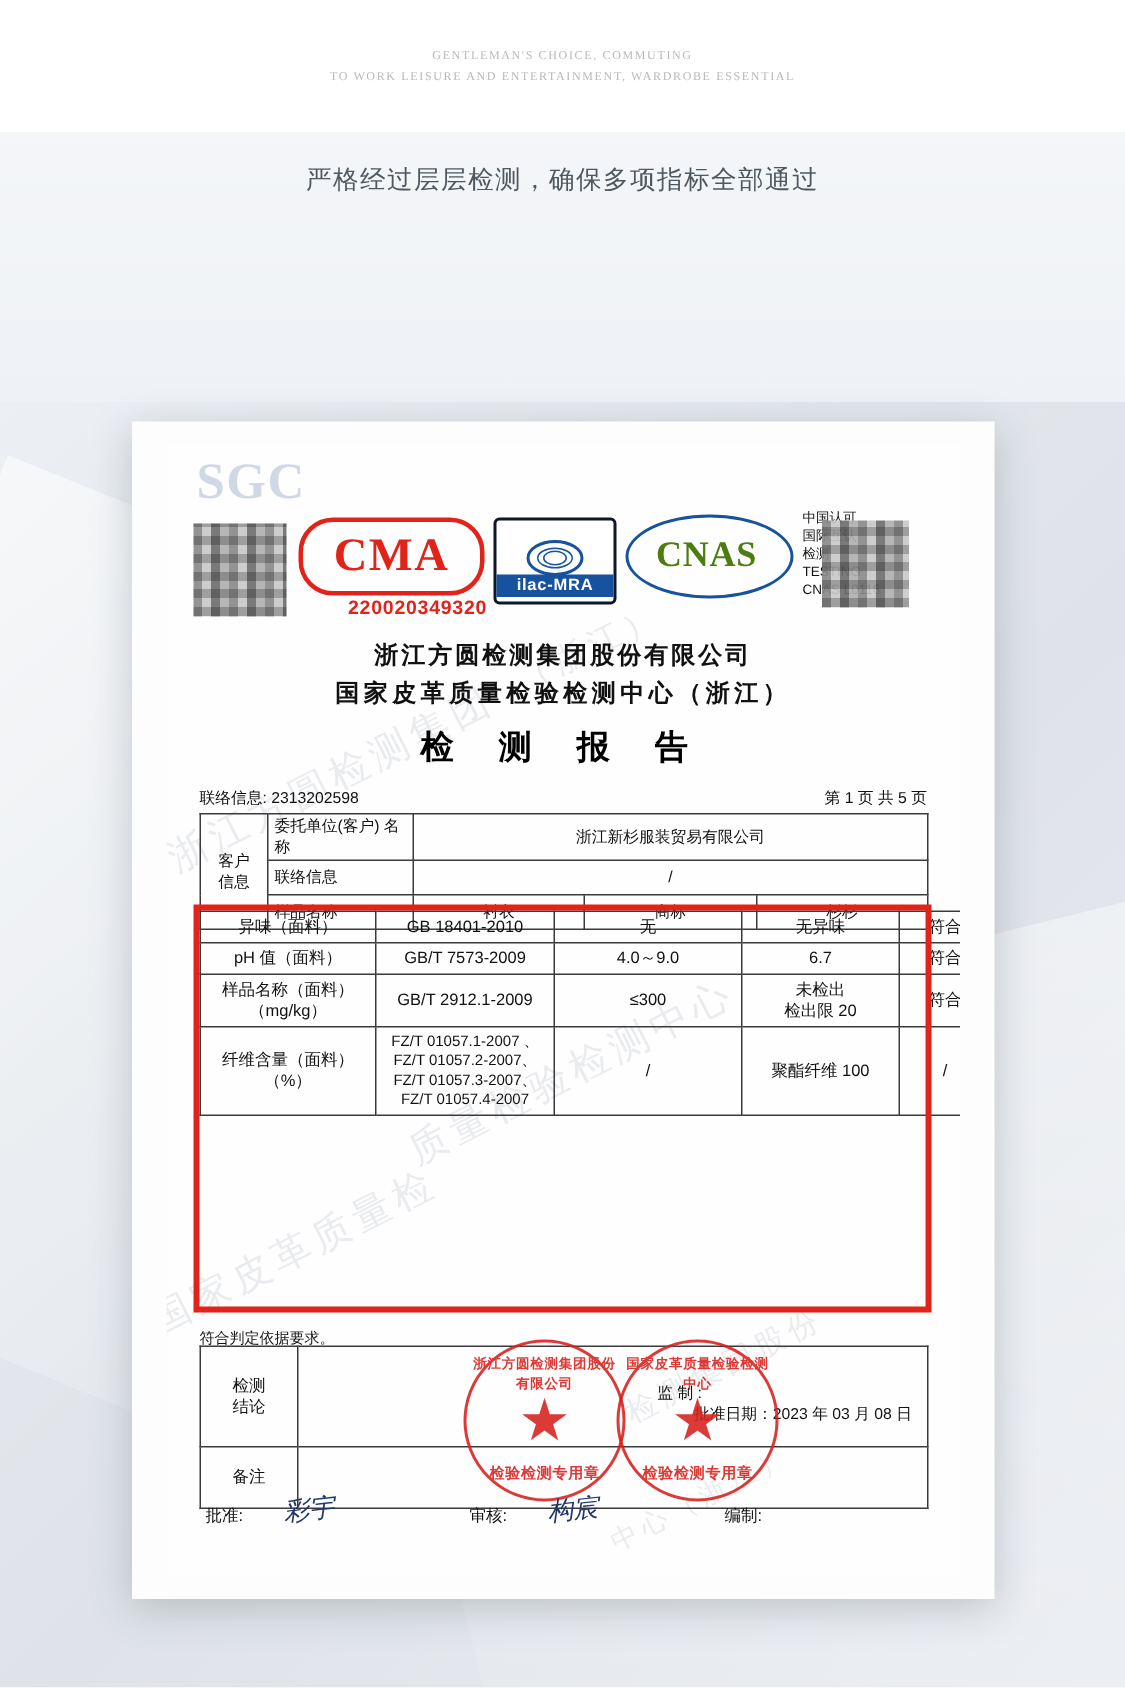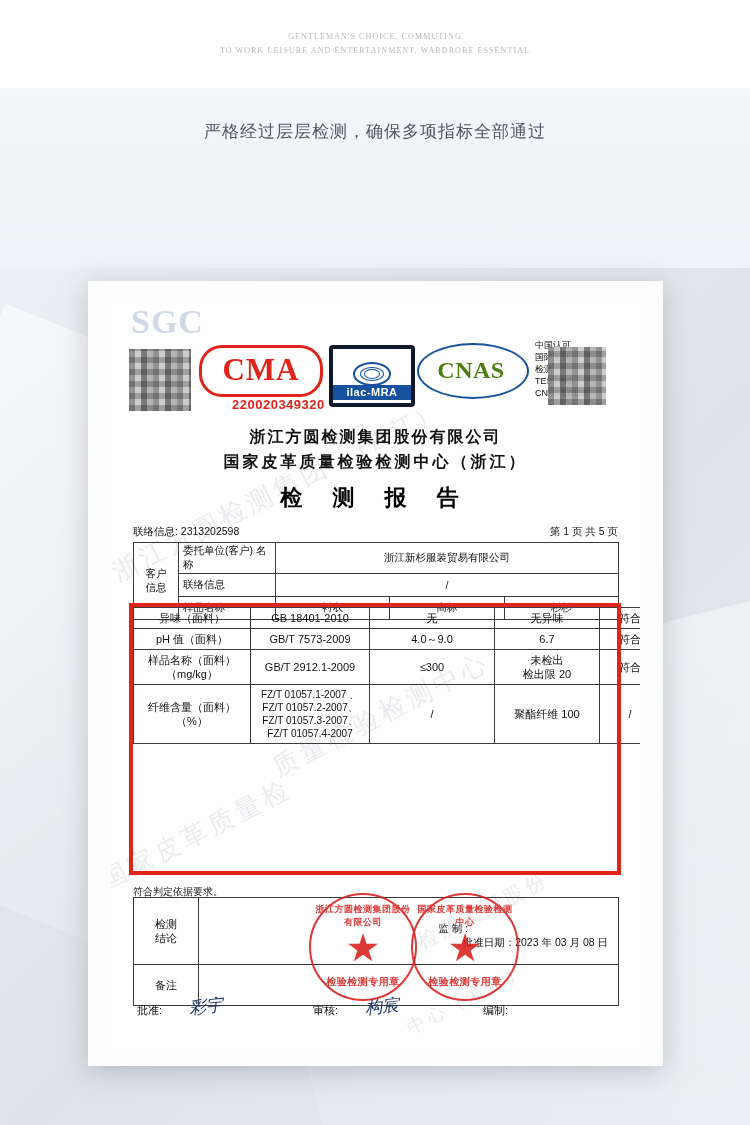--- a/index.html
+++ b/index.html
@@ -54,21 +54,21 @@
     line-height: 46px;
   }
   .head-title .bar {
     display: inline-block;
     color: #9aa3ad;
     font-weight: normal;
     transform: translateY(-2px);
     margin: 0 2px;
   }
   .head-sub {
-    margin-top: 32px;
+    margin-top: 20px;
     font-size: 17px;
     color: #4f5761;
     letter-spacing: 1px;
   }
 
   
   .bg-panel {
     position: absolute;
     left: 0; top: 268px;
     width: 750px; height: 857px;
@@ -179,21 +179,21 @@
     color: #e2231a;
     font-size: 13px;
     font-weight: bold;
     letter-spacing: .5px;
     margin-left: 39px;
   }
   .ilac {
     position: absolute;
     left: 218px; top: 6px;
     width: 78px; height: 54px;
-    border: 4px solid #0f172a;
+    border: 2px solid #0f172a;
     border-radius: 4px;
     background: #fff;
   }
   .ilac .rings {
     position: absolute;
     left: 50%; top: 13px;
     transform: translateX(-50%);
     width: 34px; height: 20px;
     border: 2px solid #17529e;
     border-radius: 50%;

